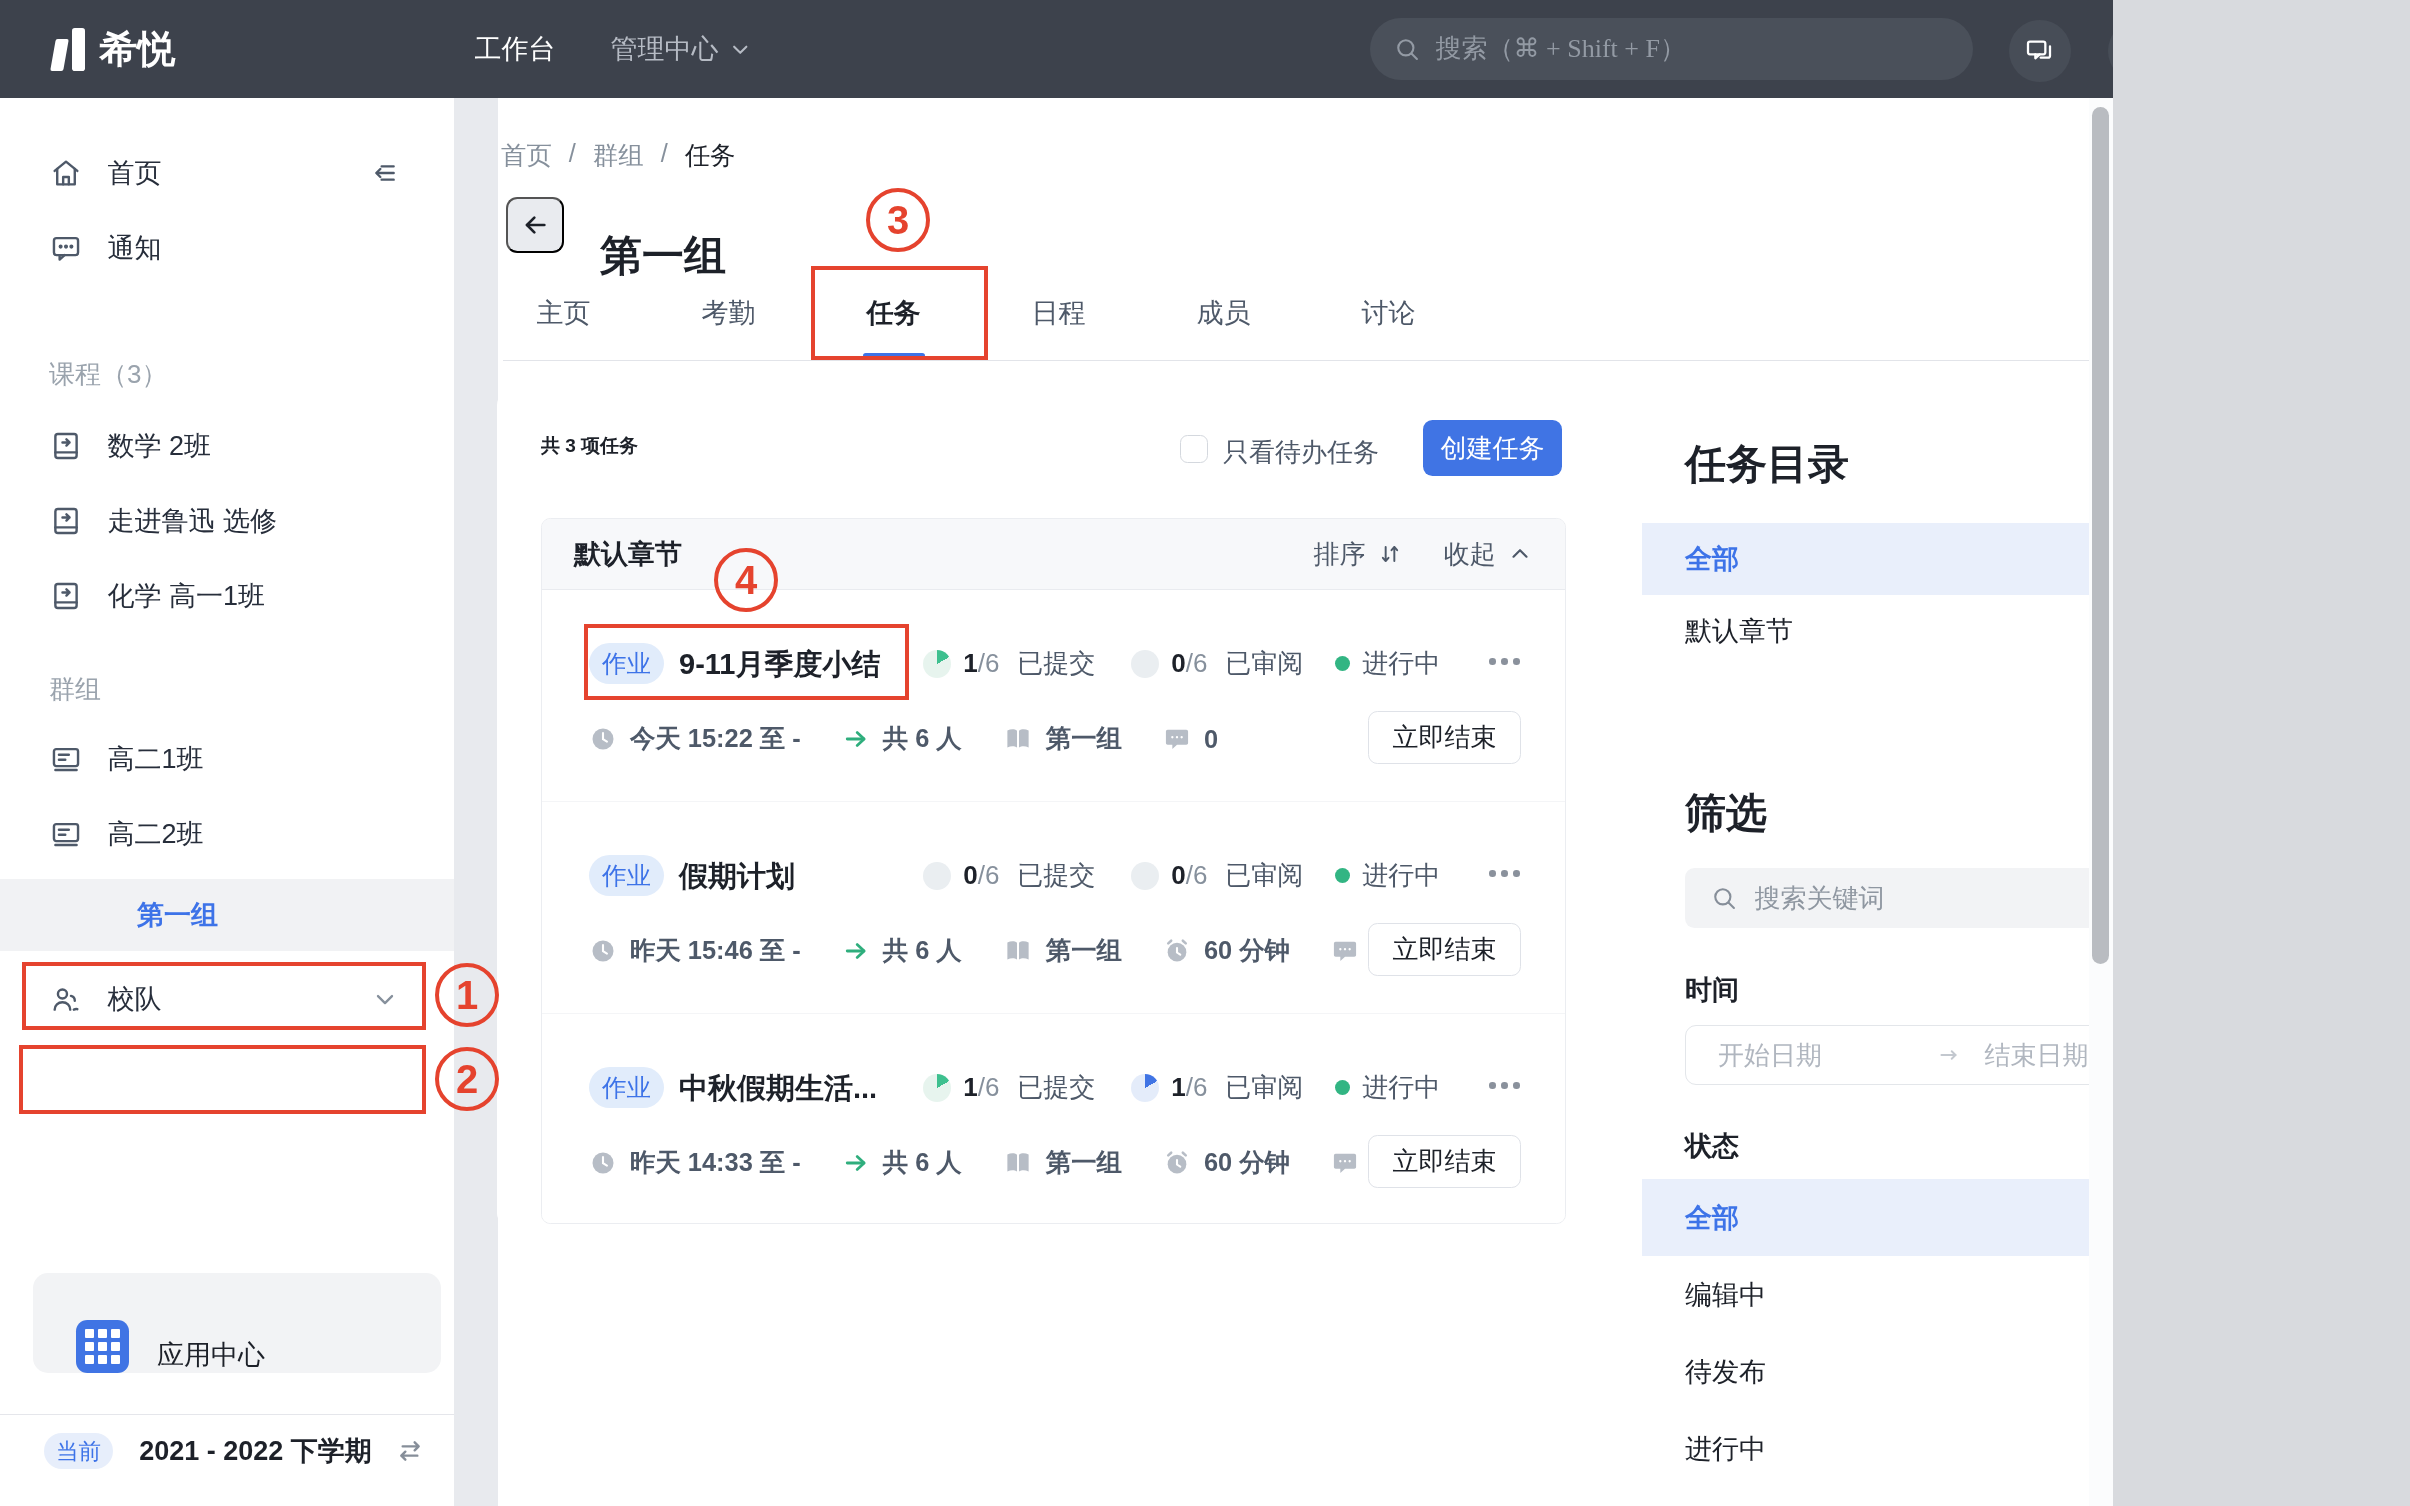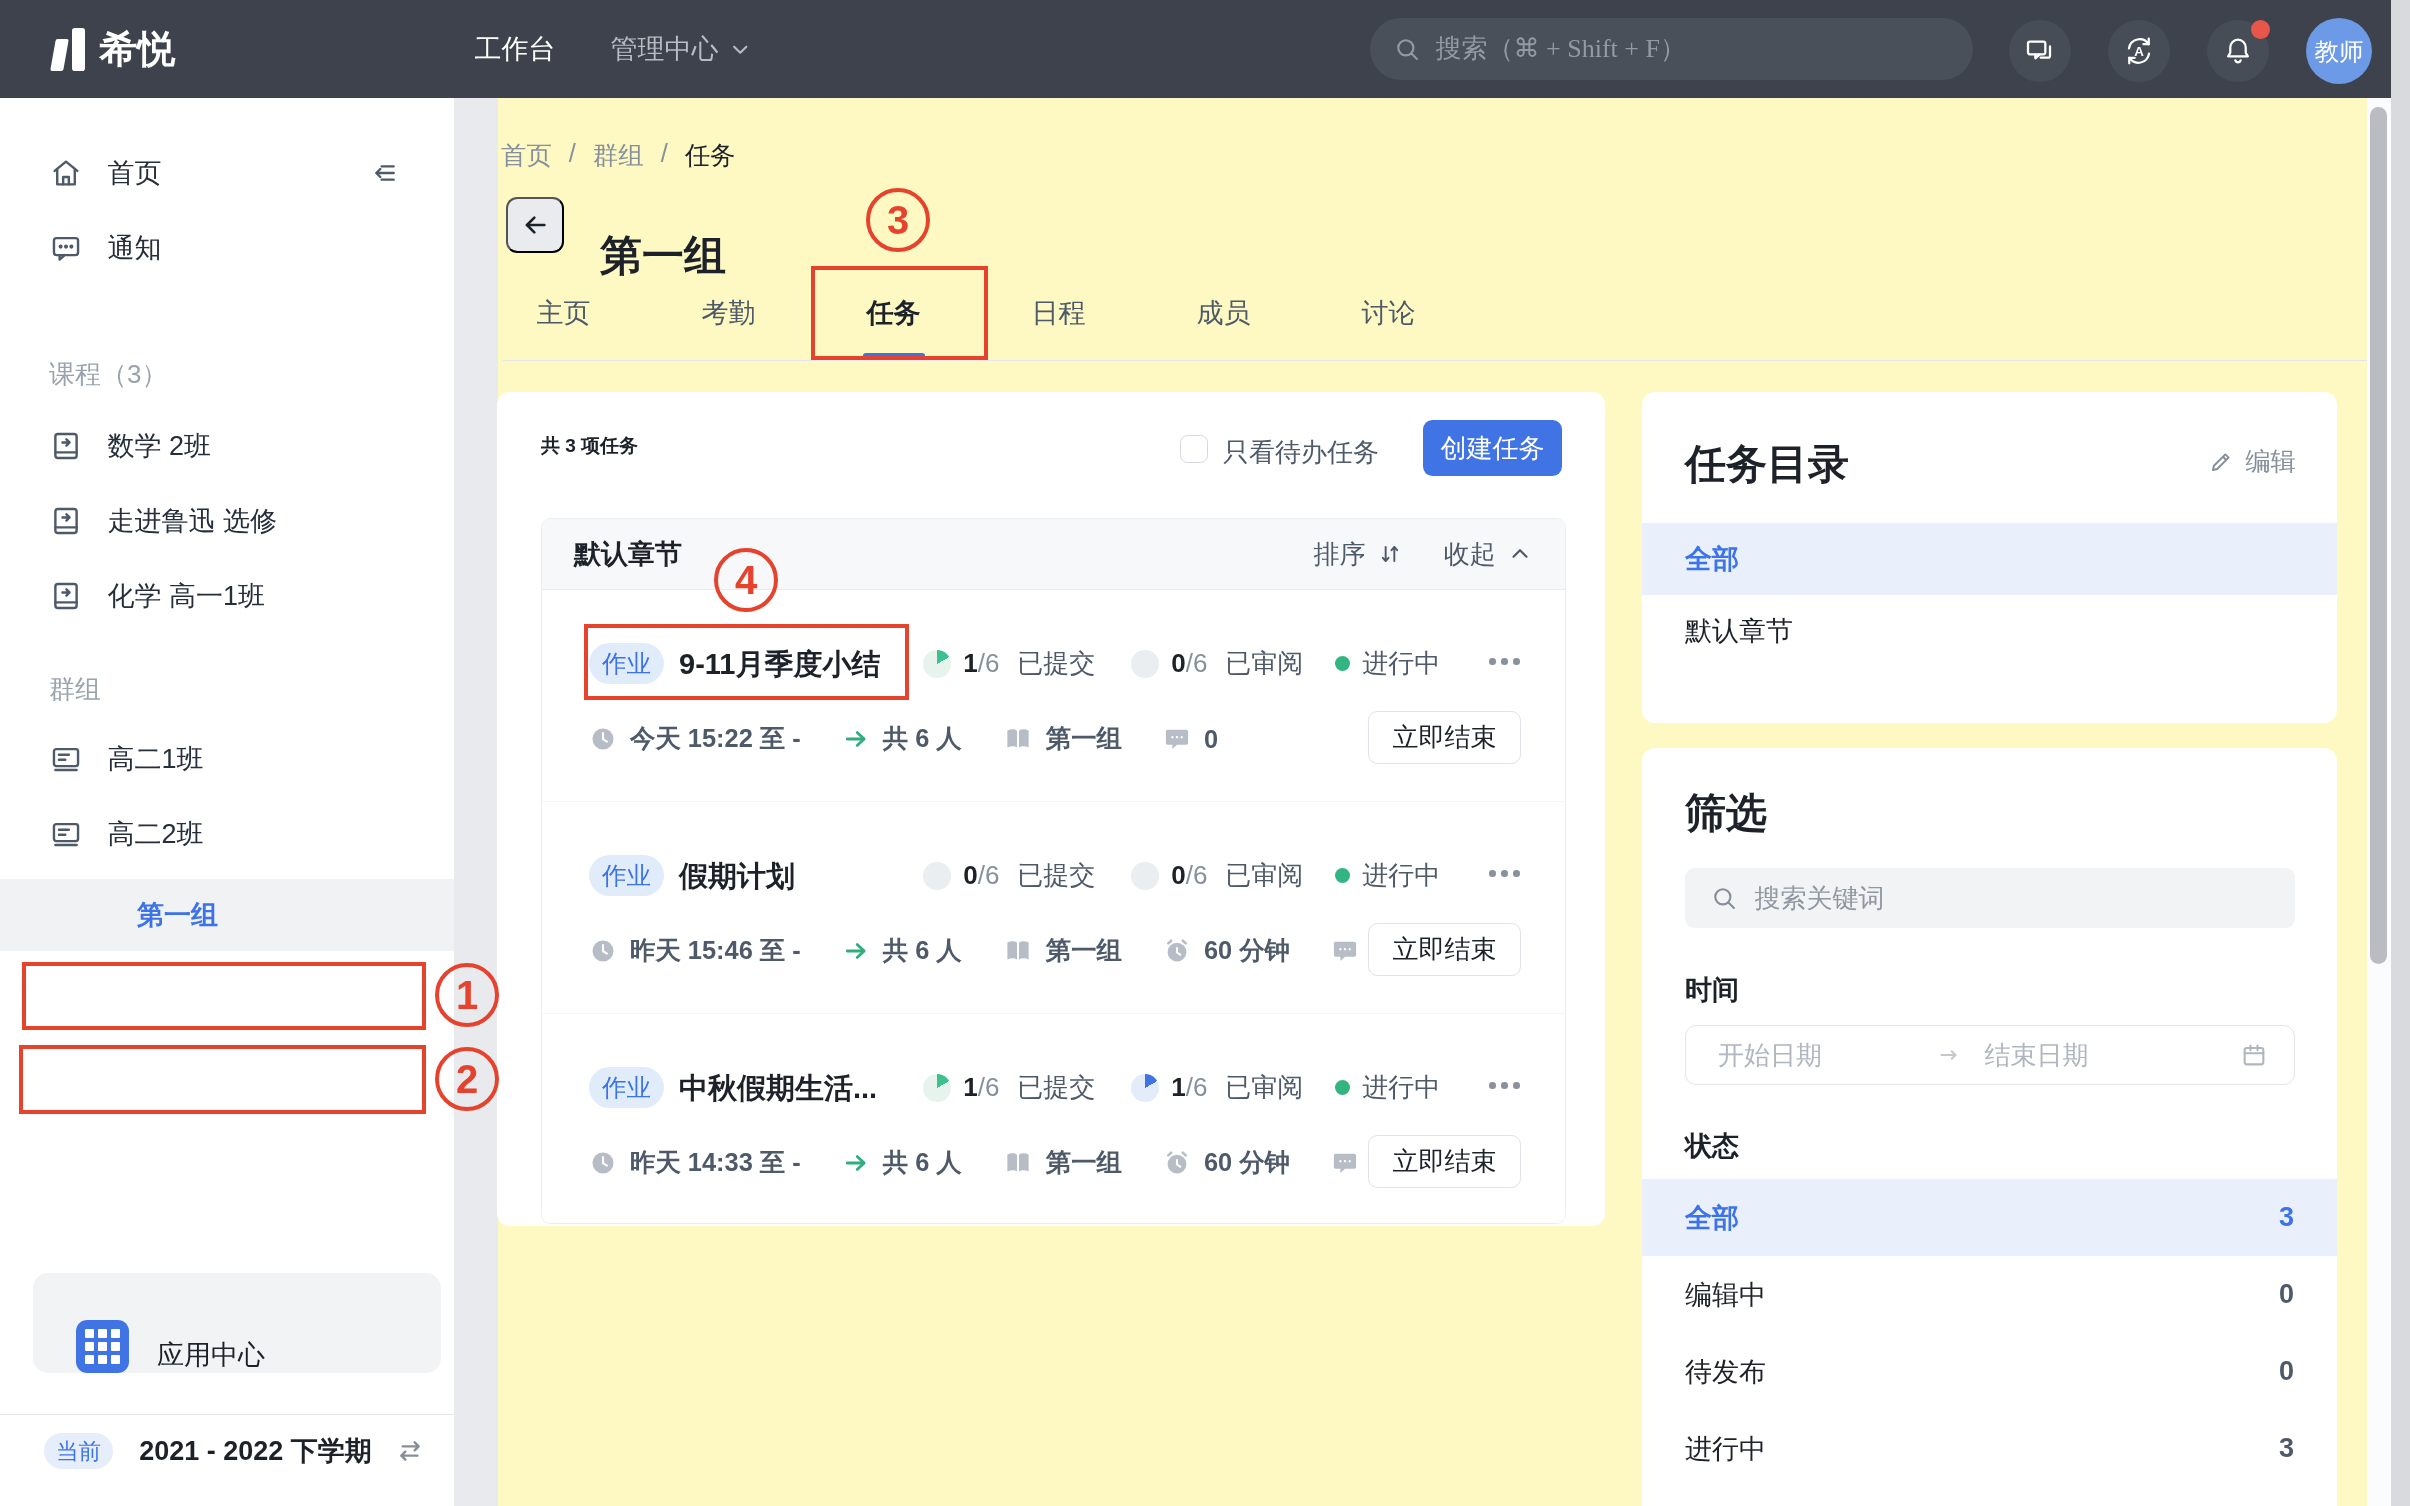--- a/index.html
+++ b/index.html
@@ -1,16 +1,16 @@
 <!DOCTYPE html>
 <html style="font-size:15px"><head>
 <meta charset="utf-8">
 <style>
   html,body{margin:0;padding:0;background:#d8dade}
-  .screen{position:relative;width:2391px;height:1507px;background:#fef9c3;overflow:hidden;
+  .screen{position:relative;width:2113px;height:1507px;background:#ffffff;overflow:hidden;
     font-family:"Liberation Sans","DejaVu Sans",sans-serif;color:#1d2129}
   svg{display:block}
 
   
   .navbar{position:absolute;top:0;left:0;right:0;height:98px;background:#3d424c;display:flex;align-items:center}
   .logo{display:flex;align-items:flex-end;gap:15px;margin-left:53px}
   .logo-bars{display:flex;align-items:flex-end;gap:5.6px}
   .logo-bar1{width:13px;height:32px;background:#fff;transform:skewX(-10deg);border-radius:1.9px}
   .logo-bar2{width:13px;height:43px;background:#fff;border-radius:2.8px}
   .logo-text{color:#fff;font-size:38px;font-weight:700;line-height:43px}
@@ -294,20 +294,35 @@
             <rect x="3.5" y="5" width="17" height="12" rx="1.6"></rect>
             <path d="M7 9h7M7 12.5h4.5"></path>
             <path d="M4.5 19.8h15"></path>
           </svg>
       </span>
       <span>高二2班</span>
     </div>
     <div class="row-sub" style="margin-top:7.5px">
       <span>第一组</span>
     </div>
+    <div class="side-item" style="margin-top:11.3px">
+      <span class="ic">
+        <svg width="34" height="34" viewBox="0 0 24 24" fill="none" stroke="currentColor" stroke-width="1.7" stroke-linecap="round" stroke-linejoin="round">
+            <circle cx="9.5" cy="8.5" r="3.2"></circle>
+            <path d="M4 19.5c0-3.1 2.4-5.2 5.5-5.2s5.5 2.1 5.5 5.2"></path>
+            <path d="M15.5 9.8c1.6.4 2.7 1.7 2.7 3.4M17.5 19.5c.9-.4 1.9-.5 2.5-.3"></path>
+          </svg>
+      </span>
+      <span>校队</span>
+      <span class="chev-r">
+        <svg width="28" height="28" viewBox="0 0 24 24" fill="none" stroke="currentColor" stroke-width="2" stroke-linecap="round" stroke-linejoin="round">
+            <path d="M6 9.5l6 6 6-6"></path>
+          </svg>
+      </span>
+    </div>
 
     <div class="app-center">
       <span class="grid-icon">
           <i></i>
           <i></i>
           <i></i>
           <i></i>
           <i></i>
           <i></i>
           <i></i>

